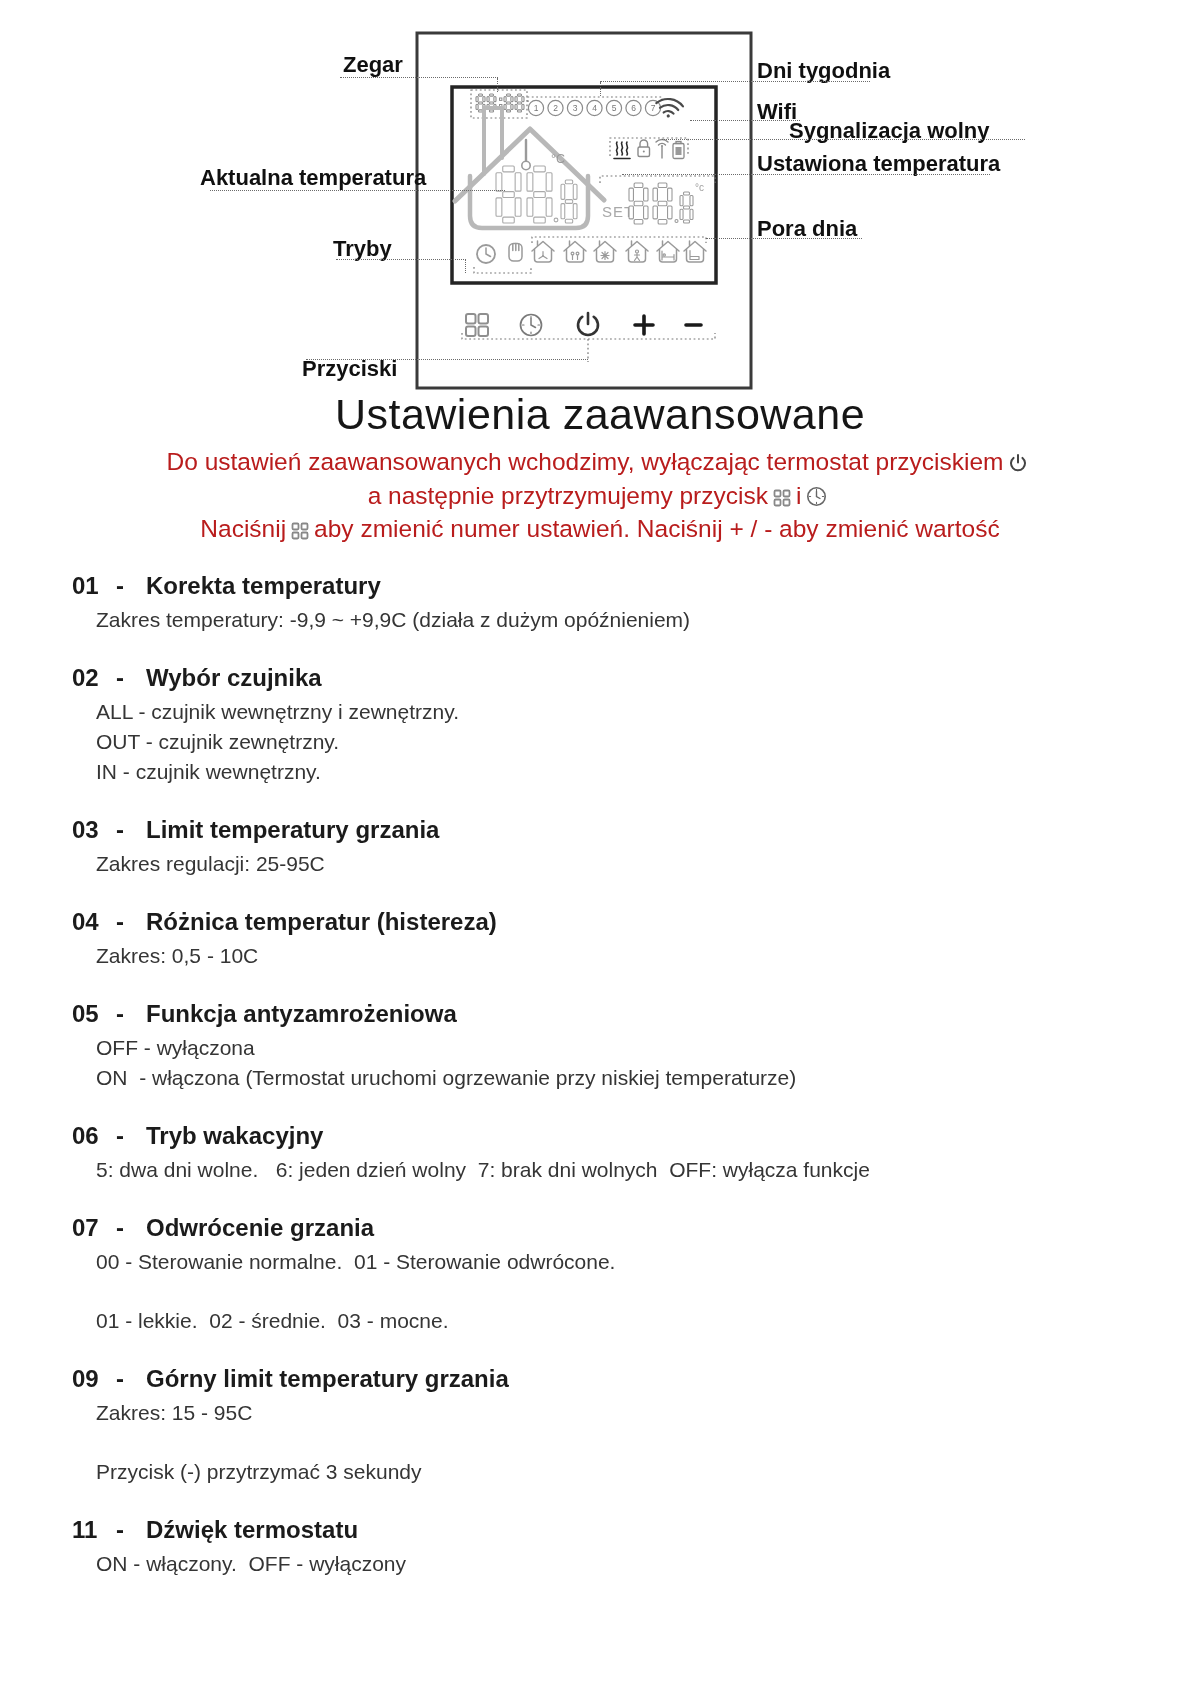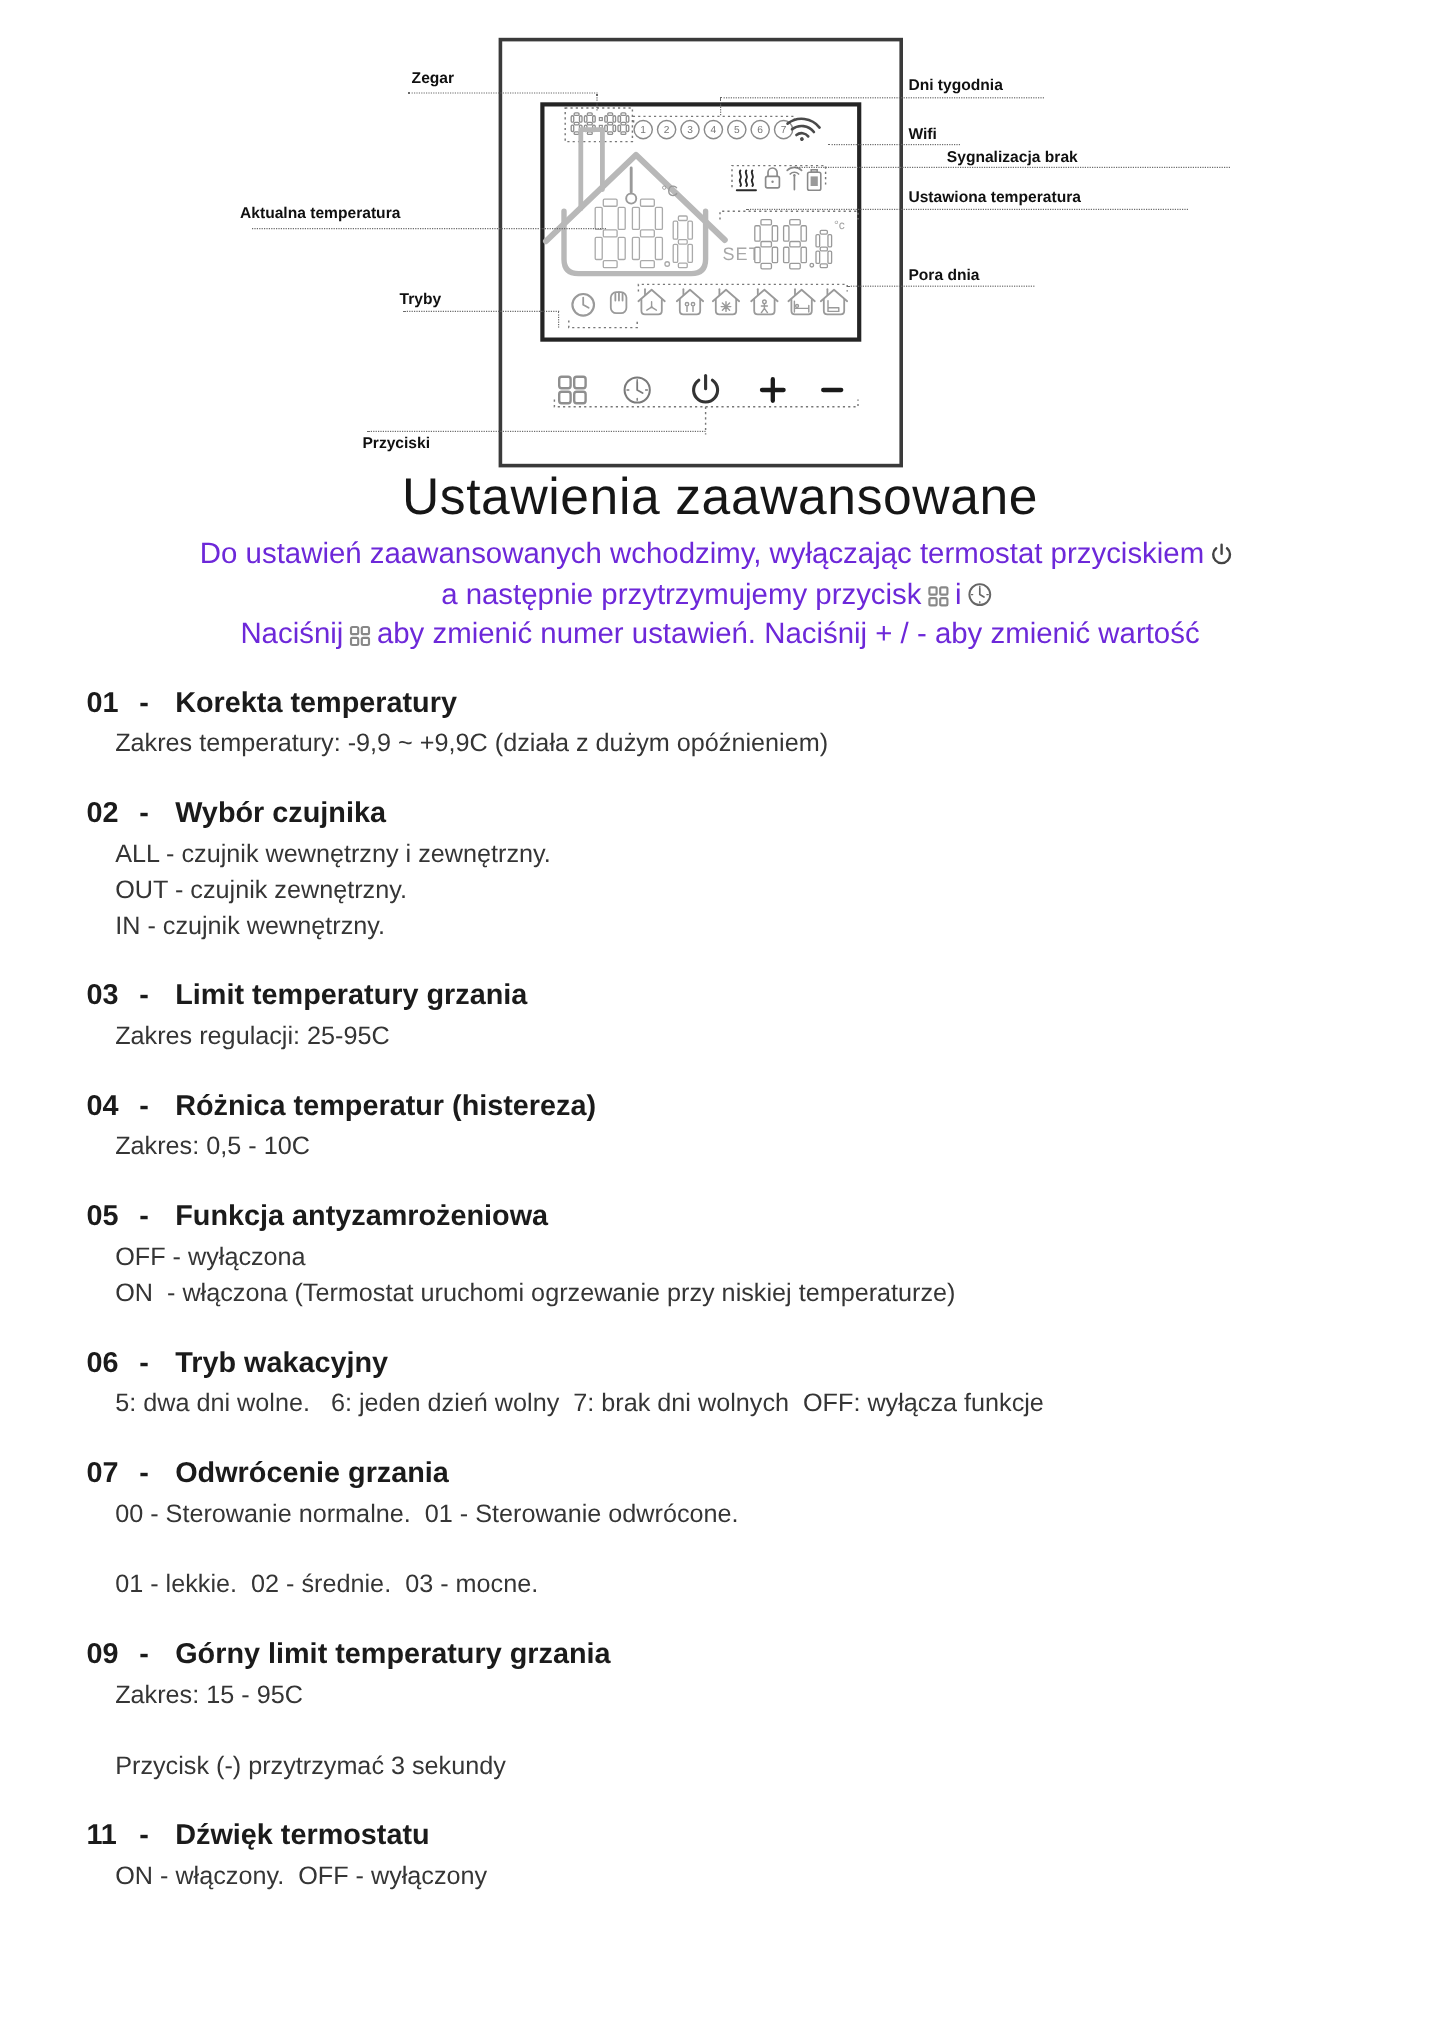--- a/index.html
+++ b/index.html
@@ -5,33 +5,33 @@
   html,body { margin:0; padding:0; background:#fff; }
   body {
     width:1200px; height:1687px; position:relative;
     font-family:"Liberation Sans", sans-serif; color:#222;
     overflow:hidden;
   }
   
   .figure { position:absolute; left:0; top:0; width:1200px; height:395px; }
   .device-svg { position:absolute; left:414px; top:30px; }
   .lbl {
-    position:absolute; font-weight:bold; font-size:13px; color:#101010;
+    position:absolute; font-weight:bold; font-size:22px; color:#101010;
     white-space:nowrap; line-height:18px;
   }
   .leader   { position:absolute; height:0; border-top:1.6px dotted #6a6a6a; }
   .vleader  { position:absolute; width:0;  border-left:1.6px dotted #6a6a6a; }
   .dot      { fill:none; stroke:#777; stroke-width:1.2; stroke-dasharray:1.8,2.6; }
   
   .content { position:absolute; left:0; top:390px; width:1200px; }
   .page-title {
     margin:0; text-align:center; font-weight:normal;
     font-size:43px; color:#161616; letter-spacing:0.5px;
   }
-  .intro { margin-top:6px; text-align:center; font-size:24.5px; color:#6d28d9; }
+  .intro { margin-top:6px; text-align:center; font-size:24.5px; color:#b91c1c; }
   .intro-line { line-height:33.5px; white-space:pre-wrap; }
   .ico { display:inline-block; vertical-align:-3px; margin:0 5px; line-height:0; }
   .sections { margin:26px 0 0 72px; }
   .sec { margin-bottom:29px; }
   .sec.extra-gap { margin-top:23px; }
   .sec-head { font-size:24px; font-weight:bold; color:#1b1b1b; }
   .sec-num  { display:inline-block; width:44px; }
   .sec-dash { display:inline-block; width:30px; }
   .sec-body { margin:5px 0 0 24px; font-size:21px; color:#353535; }
   .sec-line { line-height:30px; white-space:pre-wrap; }
@@ -280,21 +280,21 @@
     <path class="dot" d="M174,309 V332"></path>
   </svg>
 
   <div class="lbl" style="left:343px; top:56px;">Zegar</div>
   <div class="lbl" style="left:200px; top:169px;">Aktualna temperatura</div>
   <div class="lbl" style="left:333px; top:240px;">Tryby</div>
   <div class="lbl" style="left:302px; top:360px;">Przyciski</div>
 
   <div class="lbl" style="left:757px; top:62px;">Dni tygodnia</div>
   <div class="lbl" style="left:757px; top:103px;">Wifi</div>
-  <div class="lbl" style="left:789px; top:122px;">Sygnalizacja brak</div>
+  <div class="lbl" style="left:789px; top:122px;">Sygnalizacja wolny</div>
   <div class="lbl" style="left:757px; top:155px;">Ustawiona temperatura</div>
   <div class="lbl" style="left:757px; top:220px;">Pora dnia</div>
 
   <div class="leader" style="left:340px; top:77px;  width:158px;"></div>
   <div class="vleader" style="left:497px; top:78px;  height:14px;"></div>
   <div class="leader" style="left:210px; top:190px; width:295px;"></div>
   <div class="leader" style="left:336px; top:259px; width:130px;"></div>
   <div class="vleader" style="left:465px; top:259px; height:14px;"></div>
   <div class="leader" style="left:306px; top:359px; width:282px;"></div>
   <div class="leader" style="left:600px; top:81px;  width:270px;"></div>

